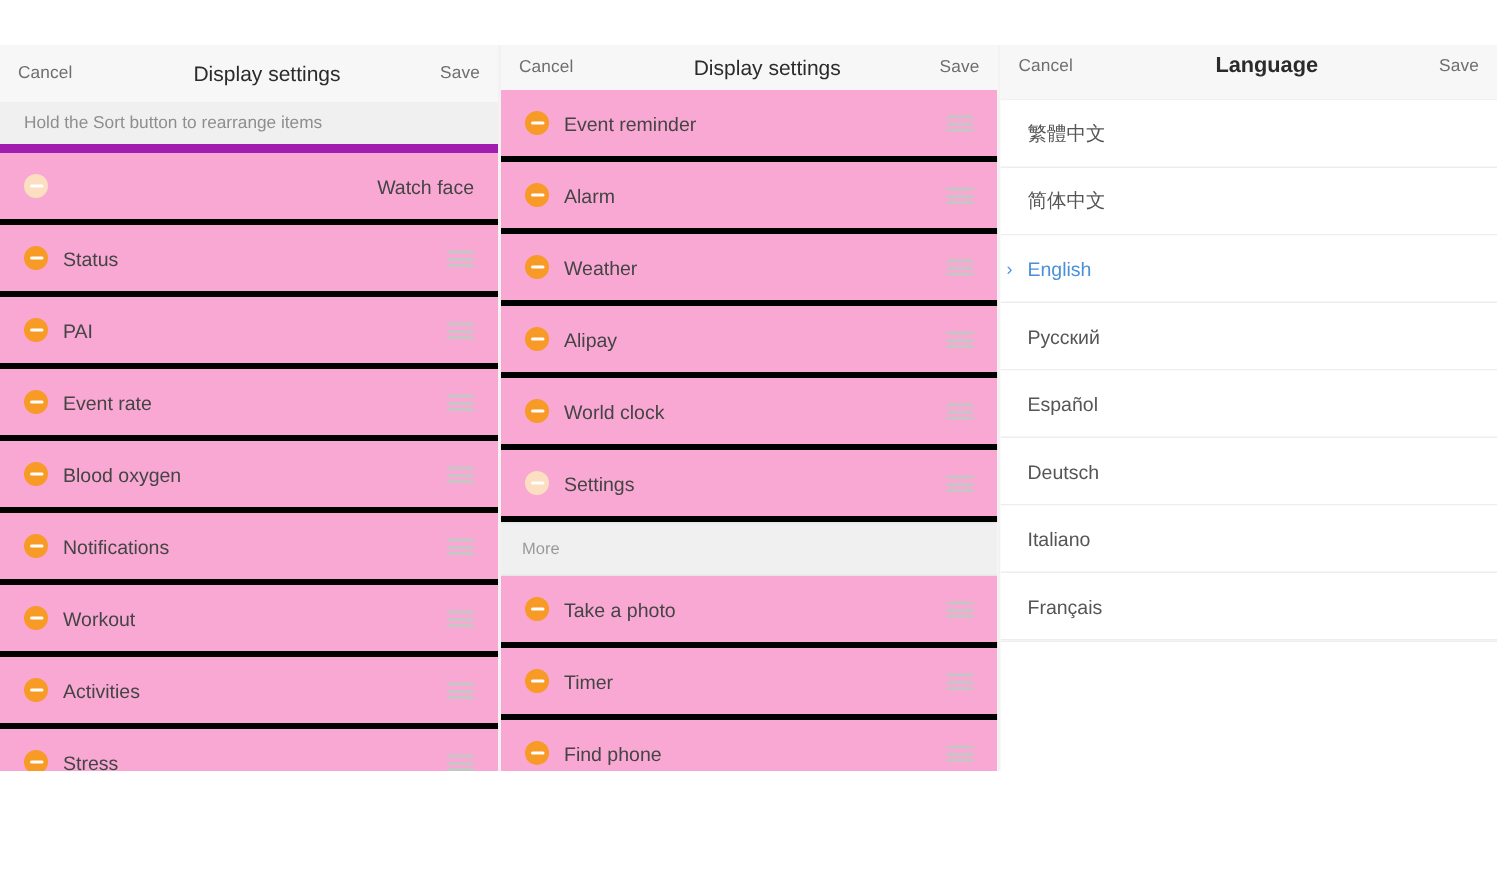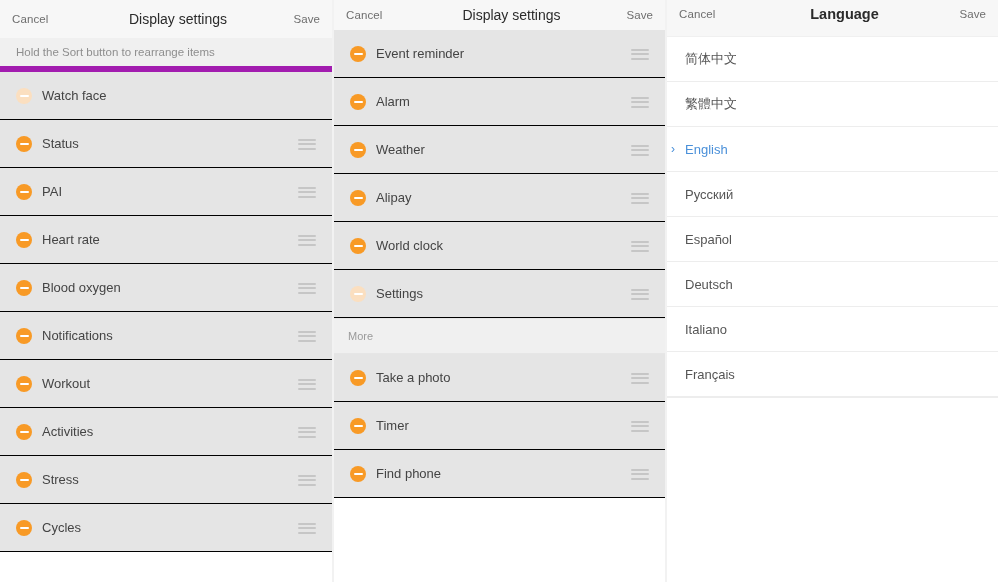--- a/index.html
+++ b/index.html
@@ -20,24 +20,25 @@
     position: relative;
     width: 1000px;
     height: 582px;
     display: flex;
     background: #ffffff;
   }
 
   
   .panel {
     position: relative;
-    height: 582px;
+    height: 484px;
     background: #ffffff;
     overflow: hidden;
     box-sizing: border-box;
+    margin-top: 30px;
   }
   .panel-1 { width: 332px; }
   .panel-2 { width: 333px; border-left: 2px solid #f2f2f2; }
   .panel-3 { width: 333px; border-left: 2px solid #f2f2f2; }
 
   
   .navbar {
     position: relative;
     background: #f7f7f7;
     display: flex;
@@ -98,22 +99,23 @@
   
   .list { background: #ffffff; }
 
   .row {
     position: relative;
     height: 48px;
     display: flex;
     align-items: center;
     padding: 0 16px 0 16px;
     box-sizing: border-box;
-    background: #e5e5e5;
-    border-bottom: 1px solid #000000;
+    background: #f9a8d4;
+    border-bottom: 4px solid #000000;
+    justify-content: space-between;
   }
 
   .minus-icon {
     width: 16px;
     height: 16px;
     border-radius: 50%;
     background: #f89a26;
     flex: 0 0 auto;
     position: relative;
     margin-right: 10px;
@@ -224,21 +226,21 @@
         <span class="row-label">PAI</span>
         <span class="drag-handle">
             <i></i>
             <i></i>
             <i></i>
           </span>
       </div>
 
       <div class="row">
         <span class="minus-icon"></span>
-        <span class="row-label">Heart rate</span>
+        <span class="row-label">Event rate</span>
         <span class="drag-handle">
             <i></i>
             <i></i>
             <i></i>
           </span>
       </div>
 
       <div class="row">
         <span class="minus-icon"></span>
         <span class="row-label">Blood oxygen</span>
@@ -416,25 +418,25 @@
       <span class="nav-side">Cancel</span>
       <span class="nav-title bold">Language</span>
       <span class="nav-side">Save</span>
     </div>
 
     <div class="lang-spacer"></div>
 
     <div class="list">
 
       <div class="lang-row">
+        <span>繁體中文</span>
+      </div>
+
+      <div class="lang-row">
         <span>简体中文</span>
-      </div>
-
-      <div class="lang-row">
-        <span>繁體中文</span>
       </div>
 
       <div class="lang-row selected">
         <span class="chev">›</span>
         <span>English</span>
       </div>
 
       <div class="lang-row">
         <span>Русский</span>
       </div>

